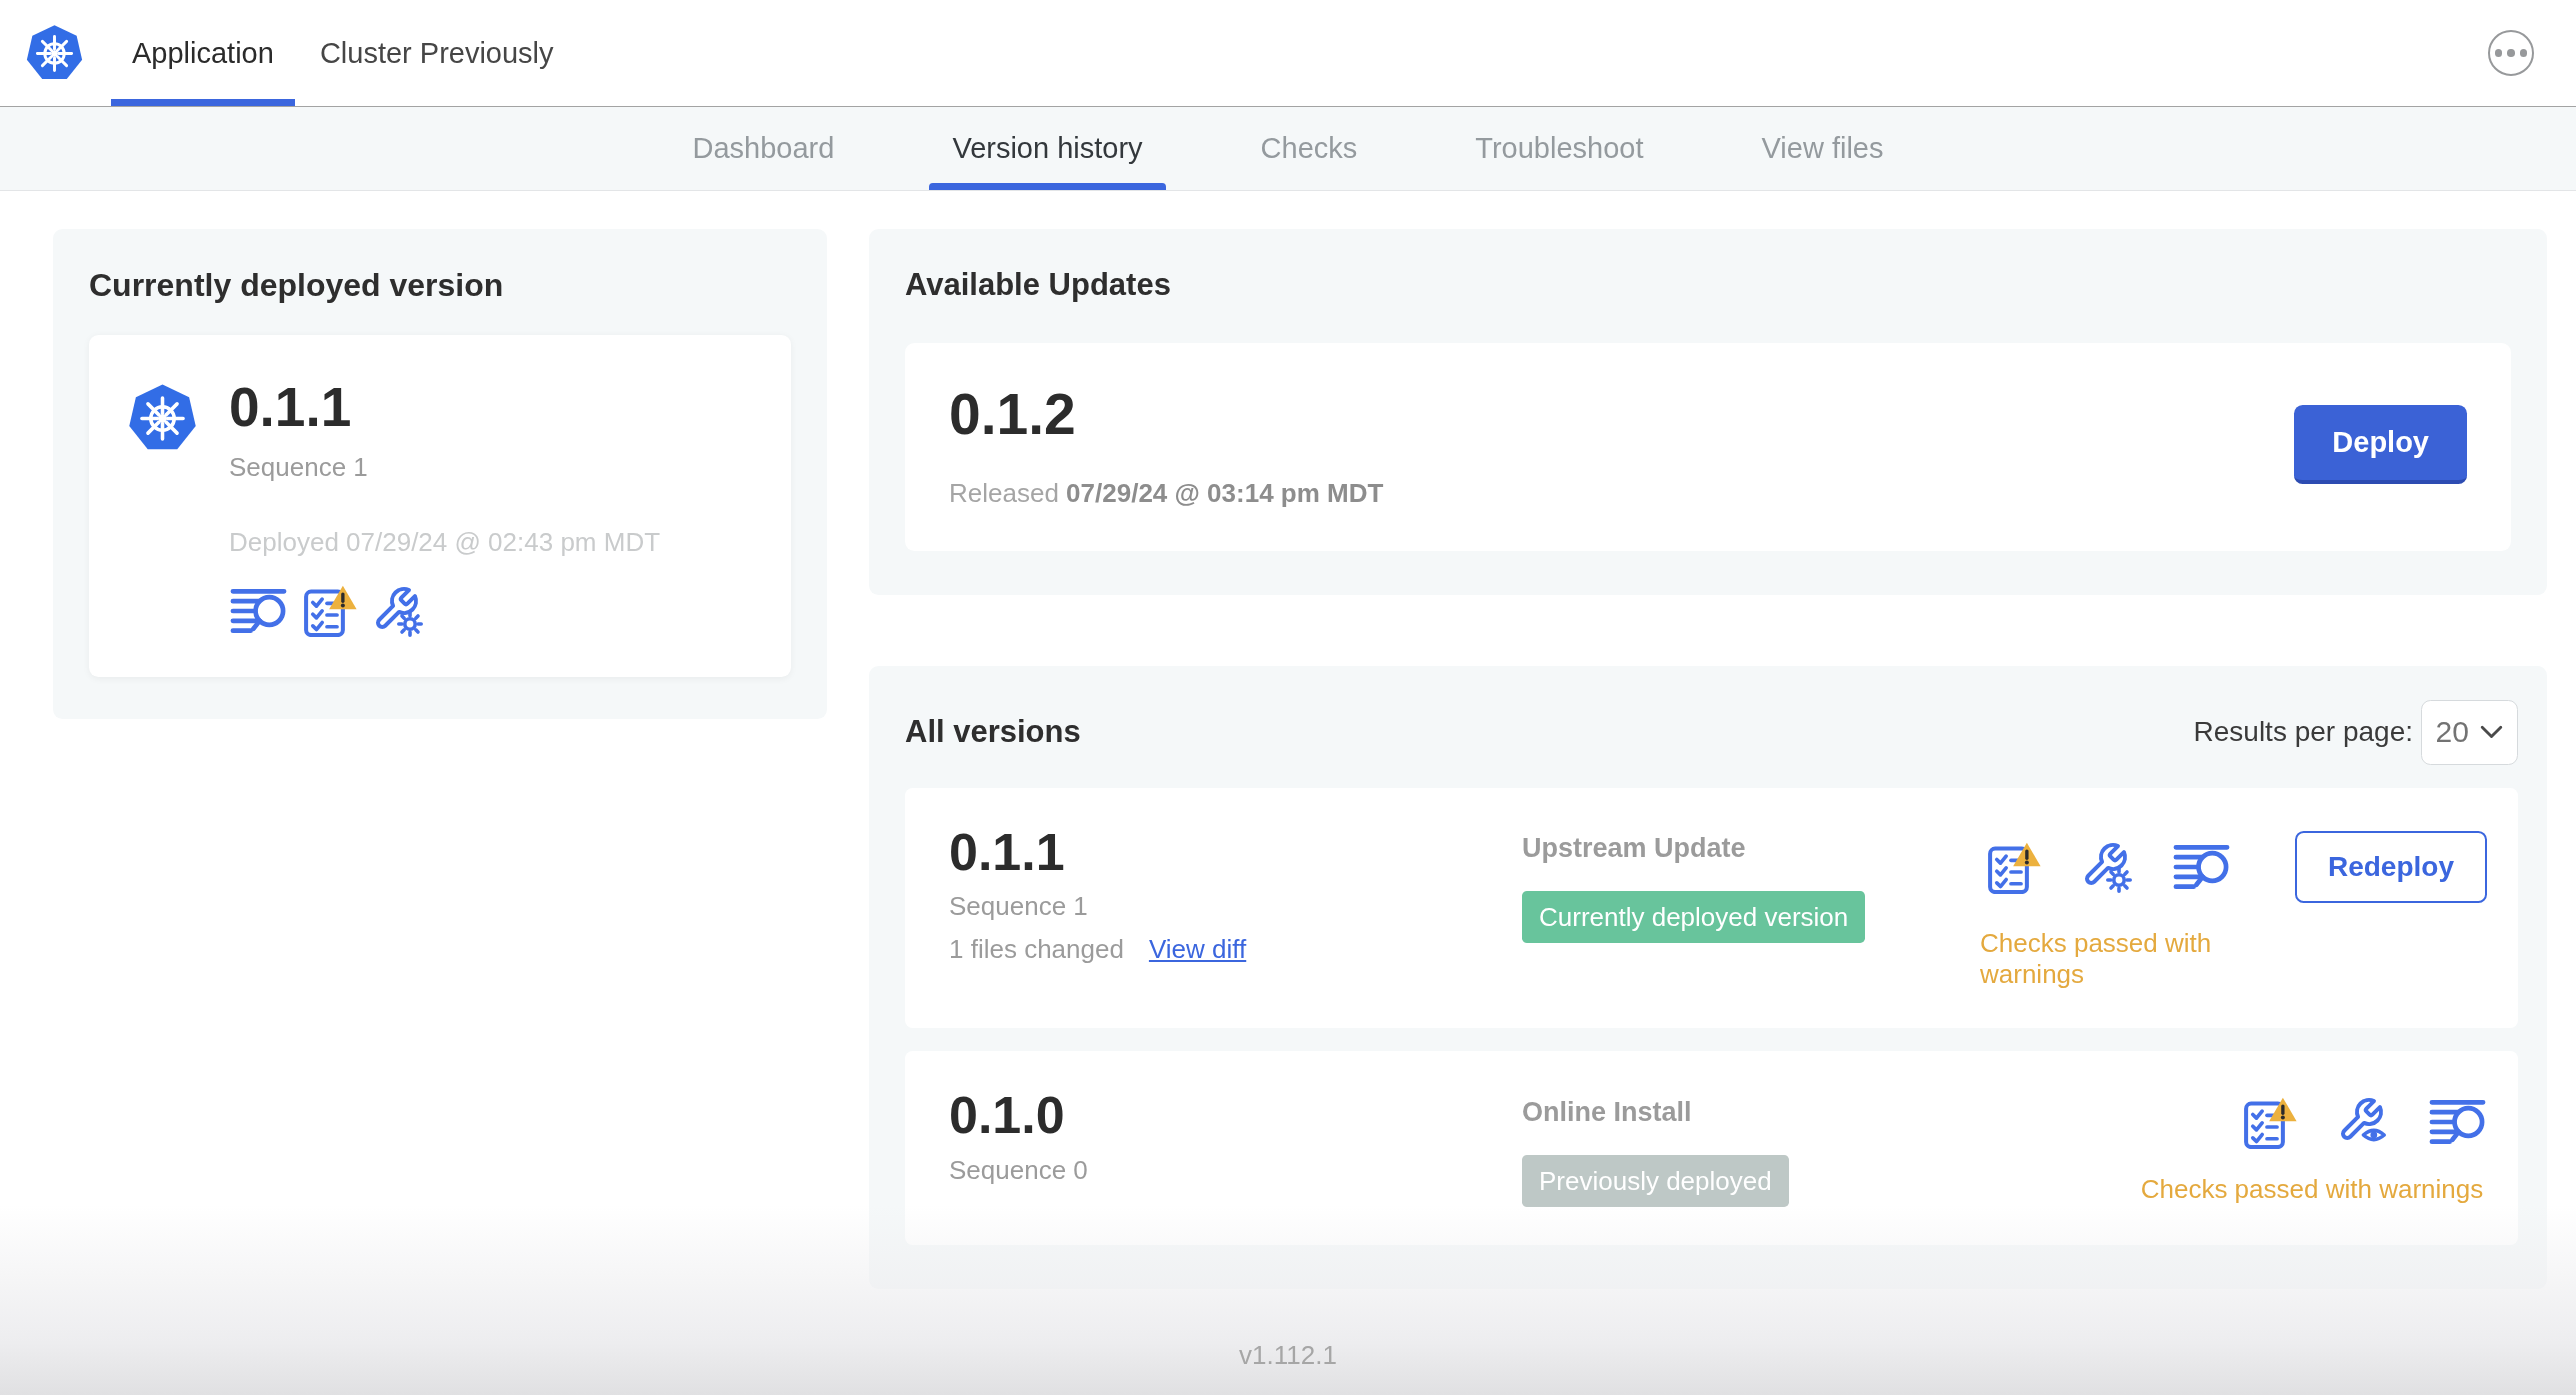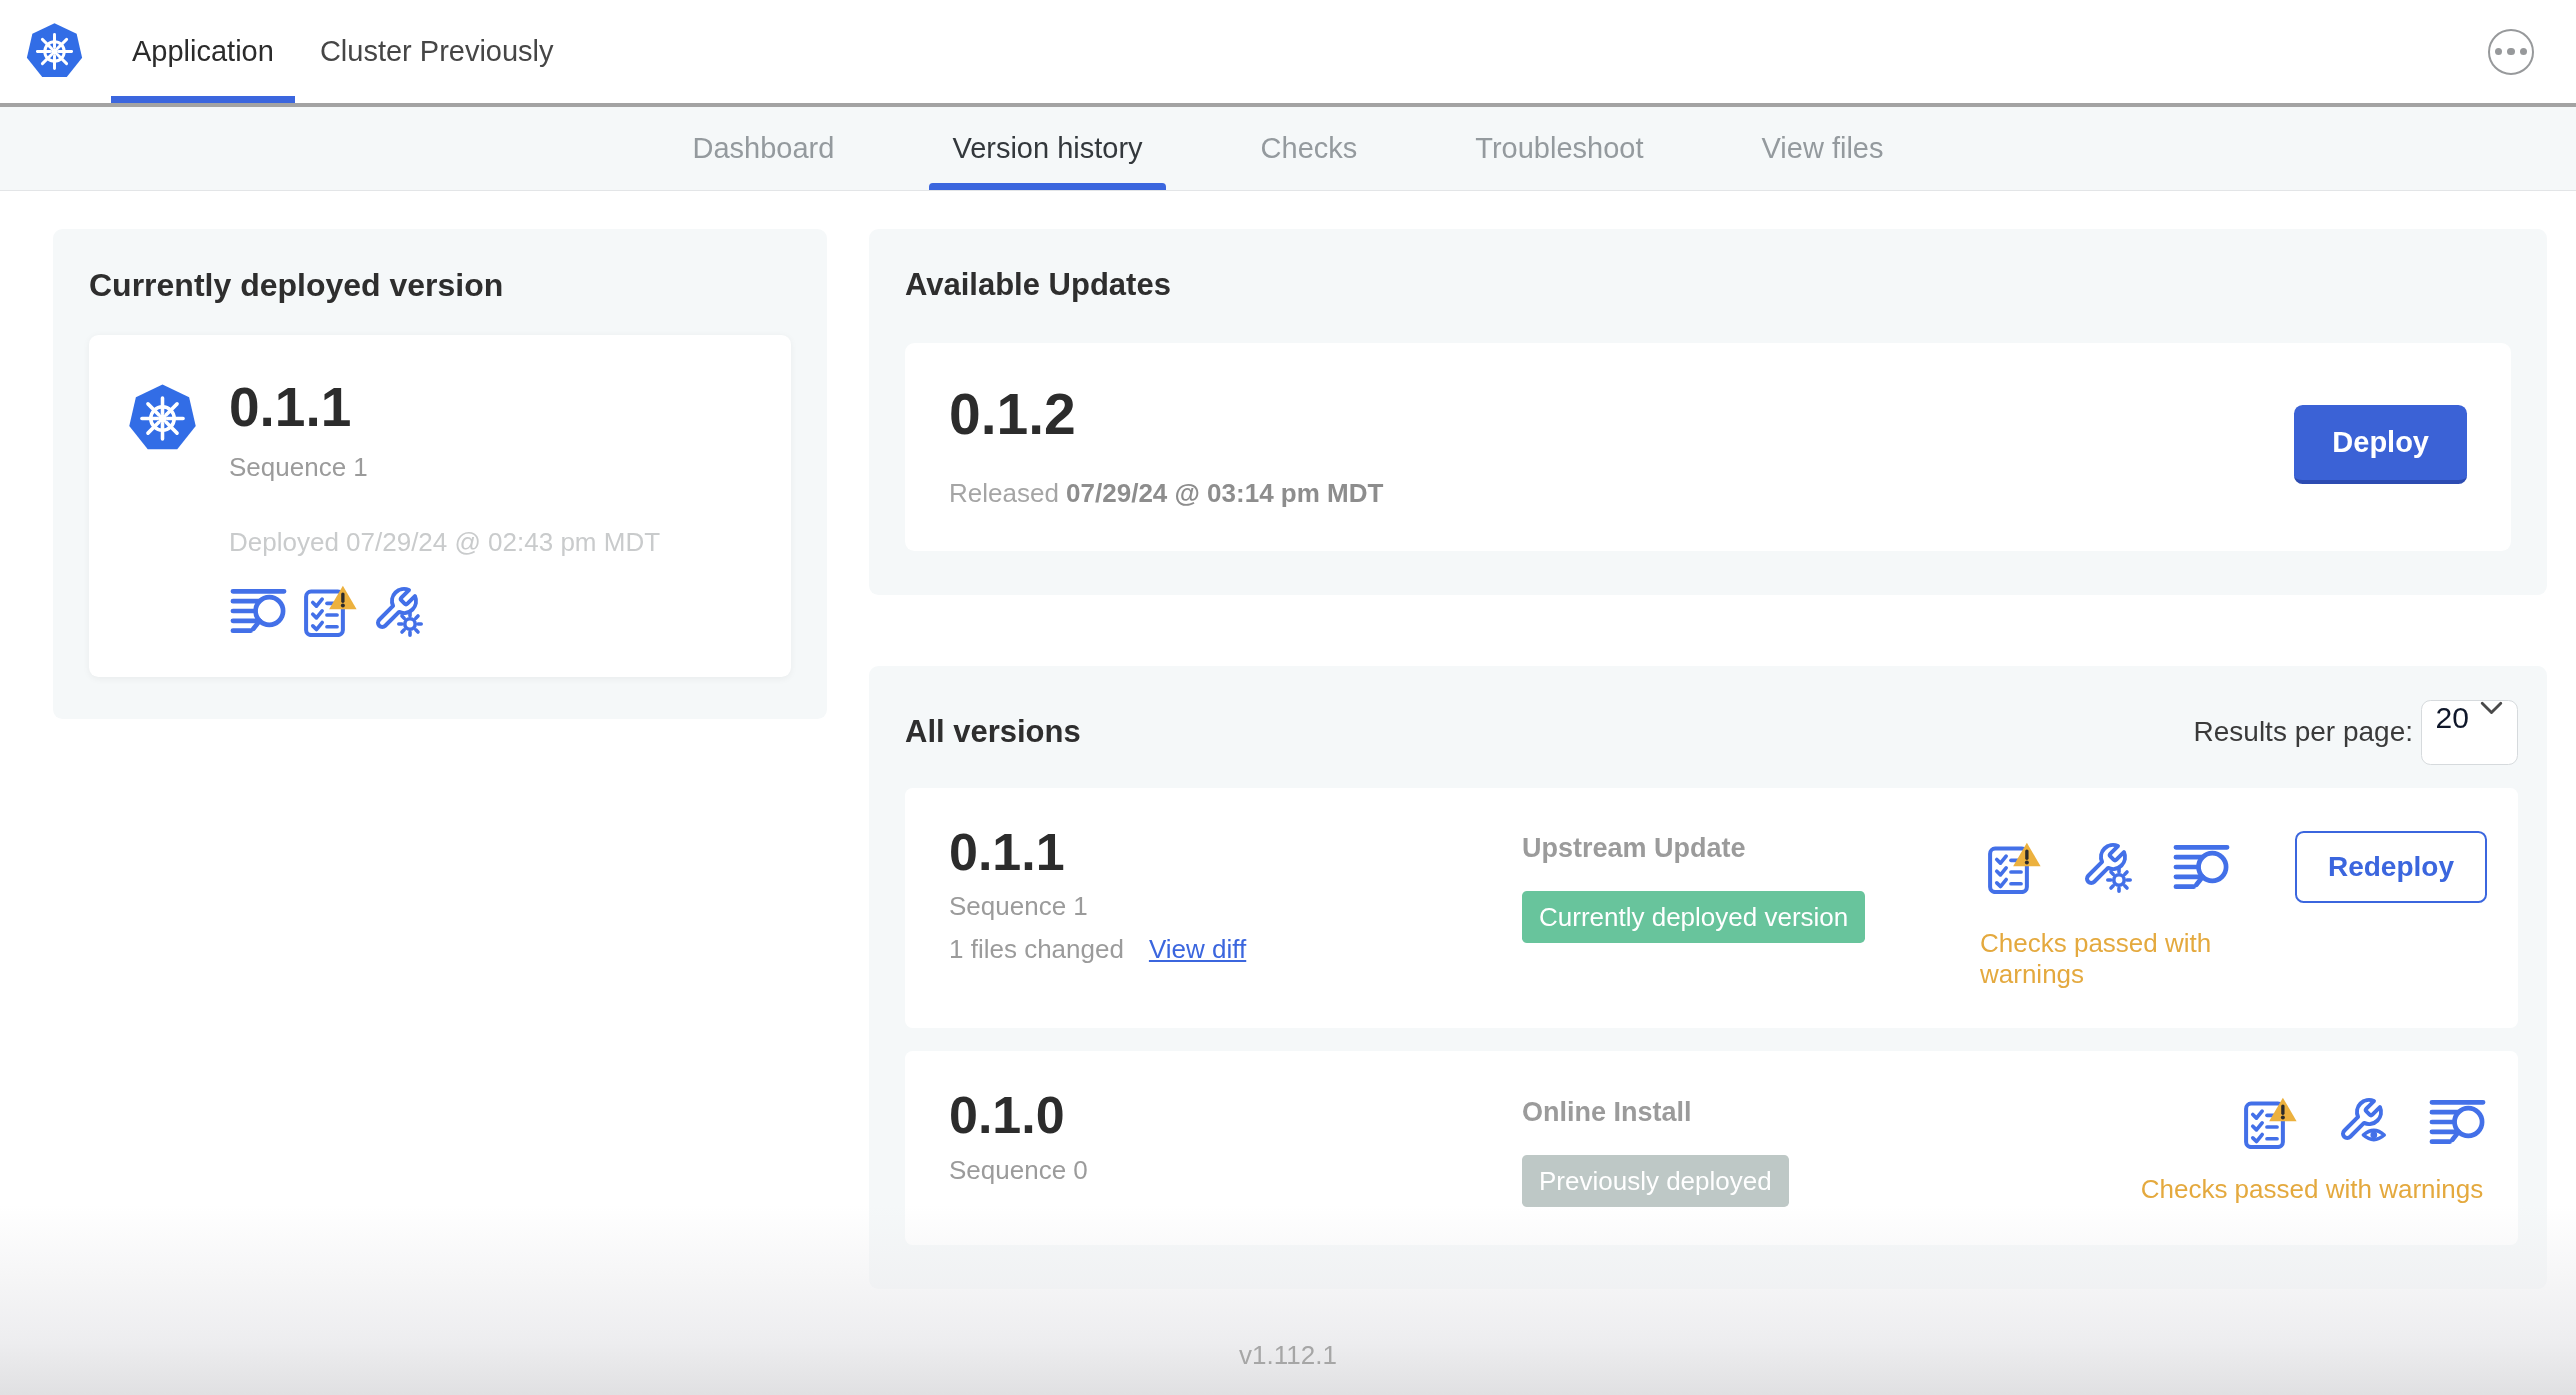--- a/index.html
+++ b/index.html
@@ -10,21 +10,21 @@
     background: #ffffff;
     position: relative;
     overflow: hidden;
   }
   [data-interactable="true"] { cursor: pointer; }
 
   
   .header {
     height: 107px;
     background: #fff;
-    border-bottom: 4px solid #a3a3a3;
+    border-bottom: 1px solid #a3a3a3;
     display: flex;
     align-items: center;
     padding: 0 42px 0 25px;
     position: relative;
     z-index: 3;
   }
   .header .logo { width: 59px; height: 59px; margin-right: 25px; flex: 0 0 auto; }
   .main-tabs { display: flex; align-self: stretch; }
   .main-tab {
     display: flex; align-items: center;
@@ -108,22 +108,22 @@
     font-family: inherit;
   }
 
   .allversions-panel { margin-top: 71px; padding: 34px 29px 44px 36px; }
   .av-header { display: flex; justify-content: space-between; align-items: center; }
   .rpp { display: flex; align-items: center; gap: 8px; }
   .rpp-label { font-size: 28px; color: #3a3a3a; }
   .select-box {
     width: 97px; height: 65px;
     background: #fff; border: 1.9px solid #d6dadd; border-radius: 9.5px;
-    display: flex; justify-content: center; gap: 11.5px;
-    font-size: 30px; color: #0f172a;
+    display: flex; align-items: center; justify-content: center; gap: 11.5px;
+    font-size: 30px; color: #737373;
   }
 
   .vrow {
     background: #fff; border-radius: 7.6px;
     padding: 38px 31px 38px 44px;
     display: flex; align-items: flex-start;
     margin-top: 23px;
   }
   .vrow:first-of-type { margin-top: 38px; }
   .vrow-col1 { width: 573px; flex: 0 0 auto; }

